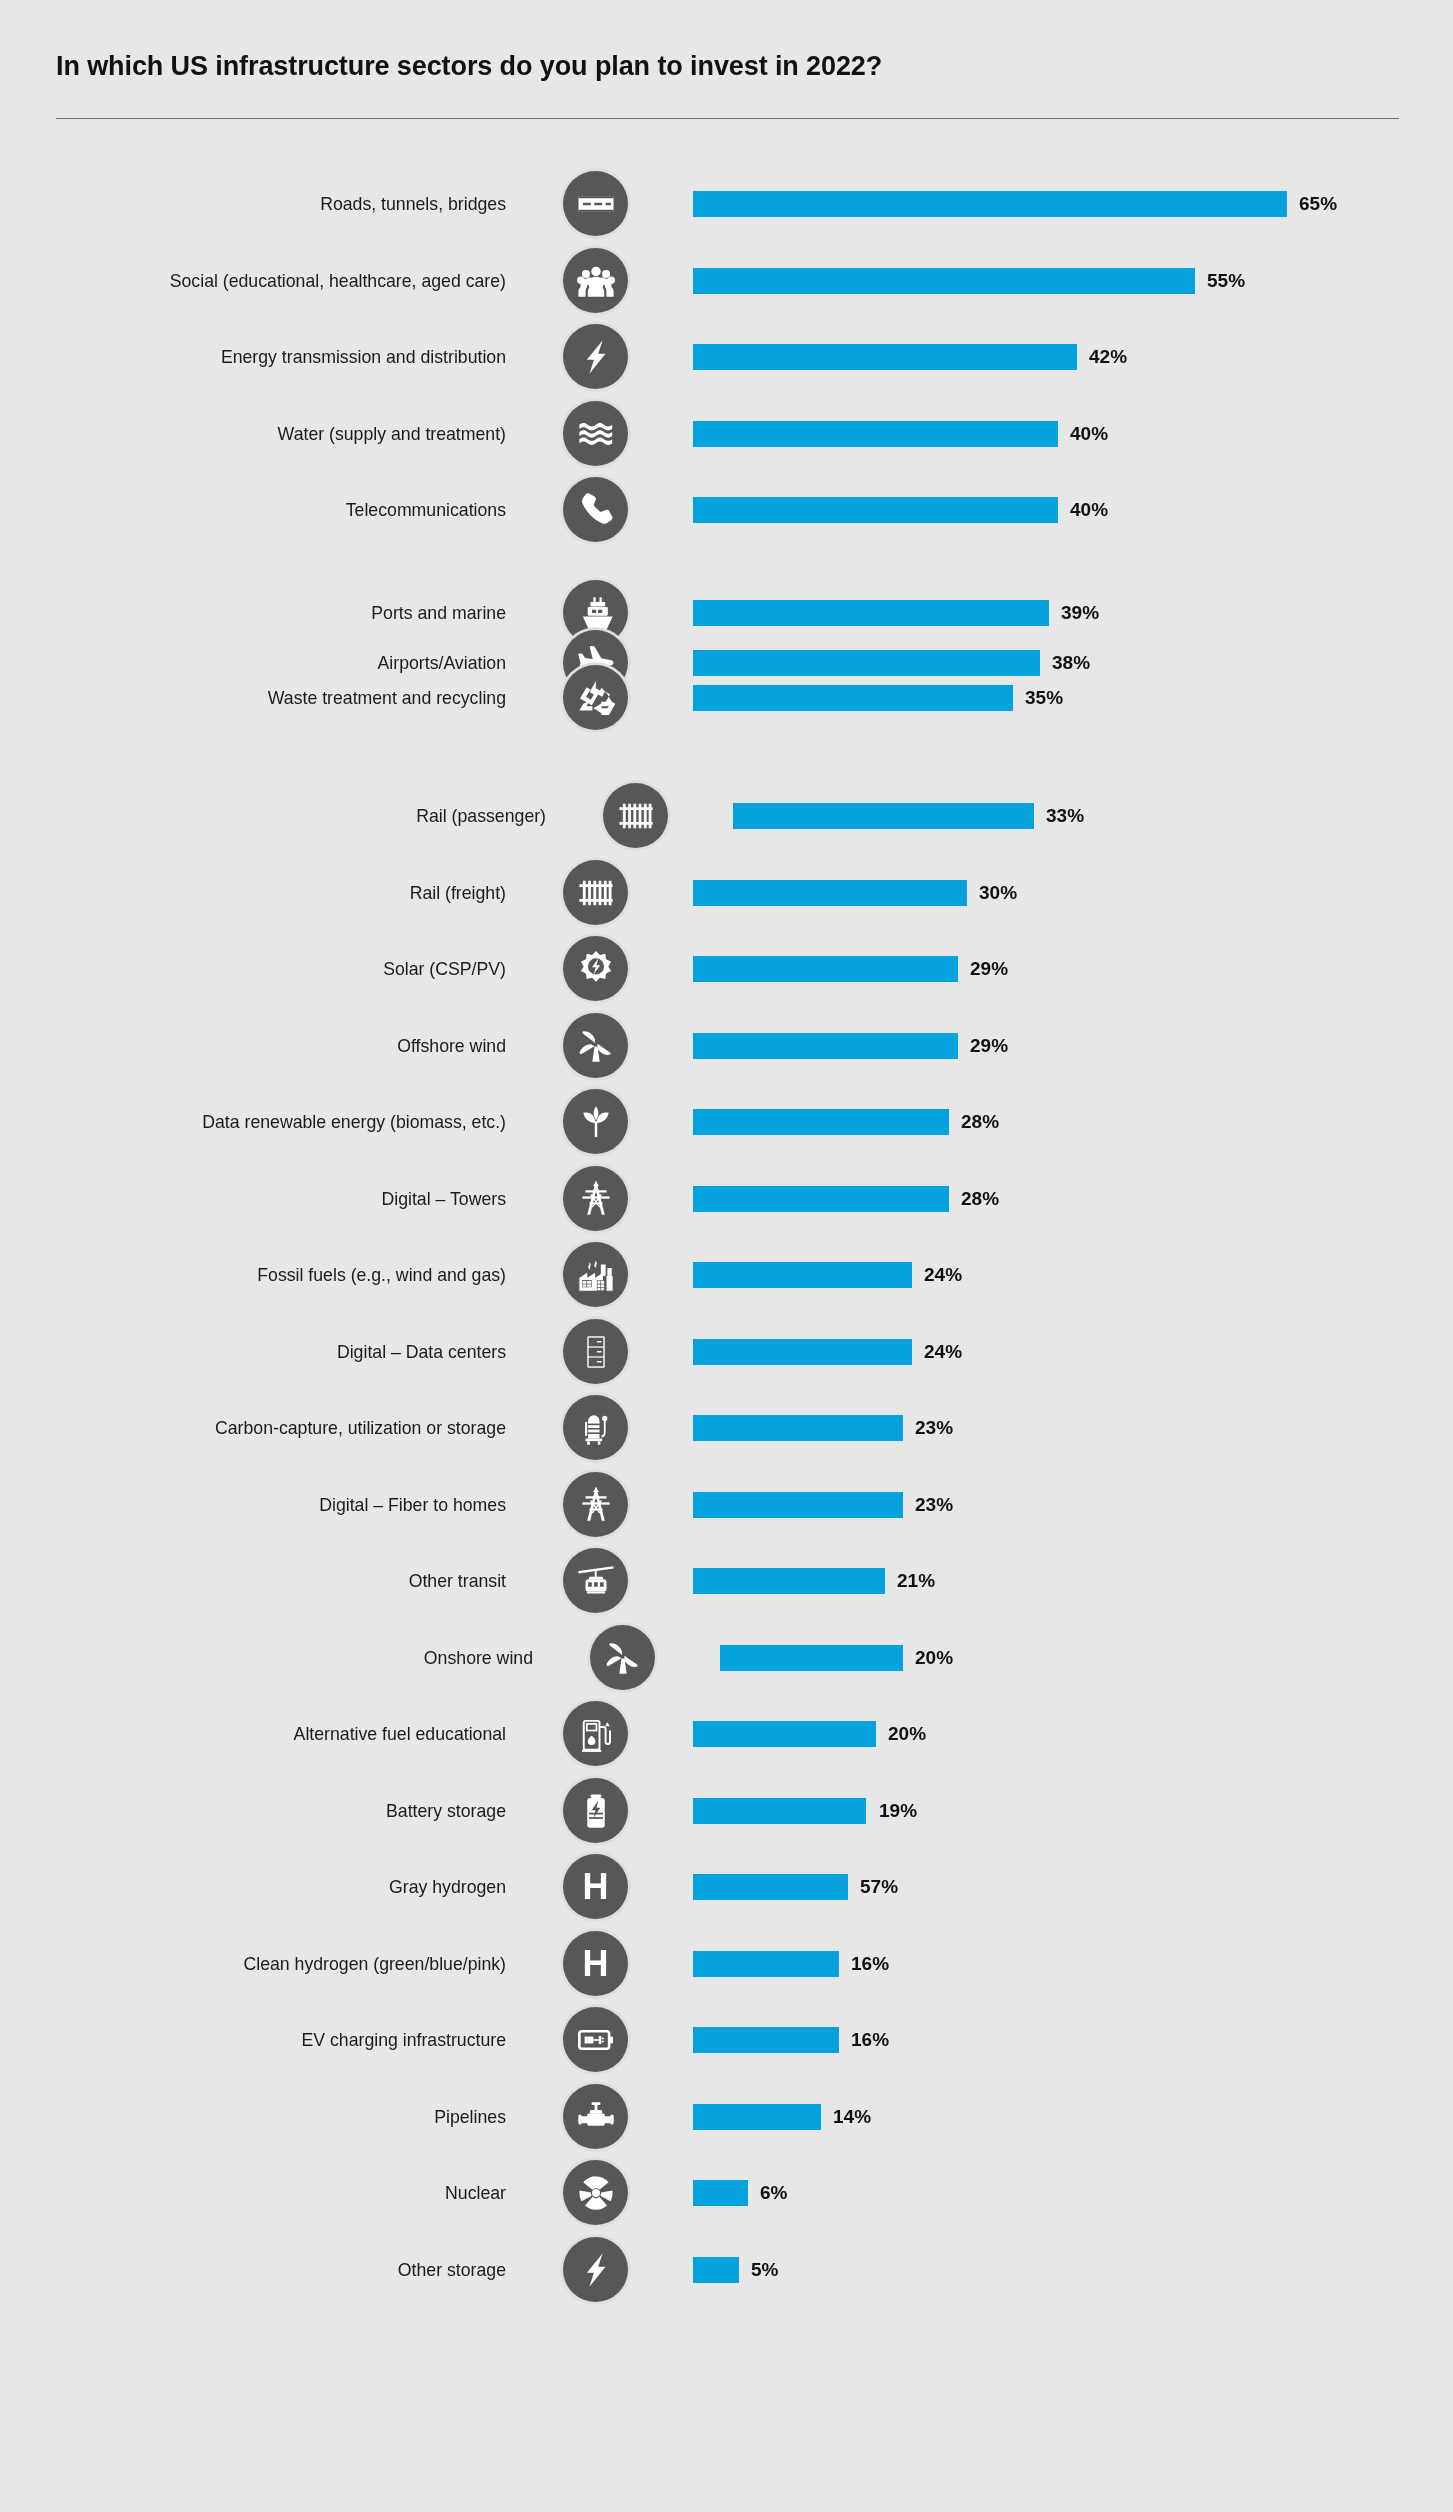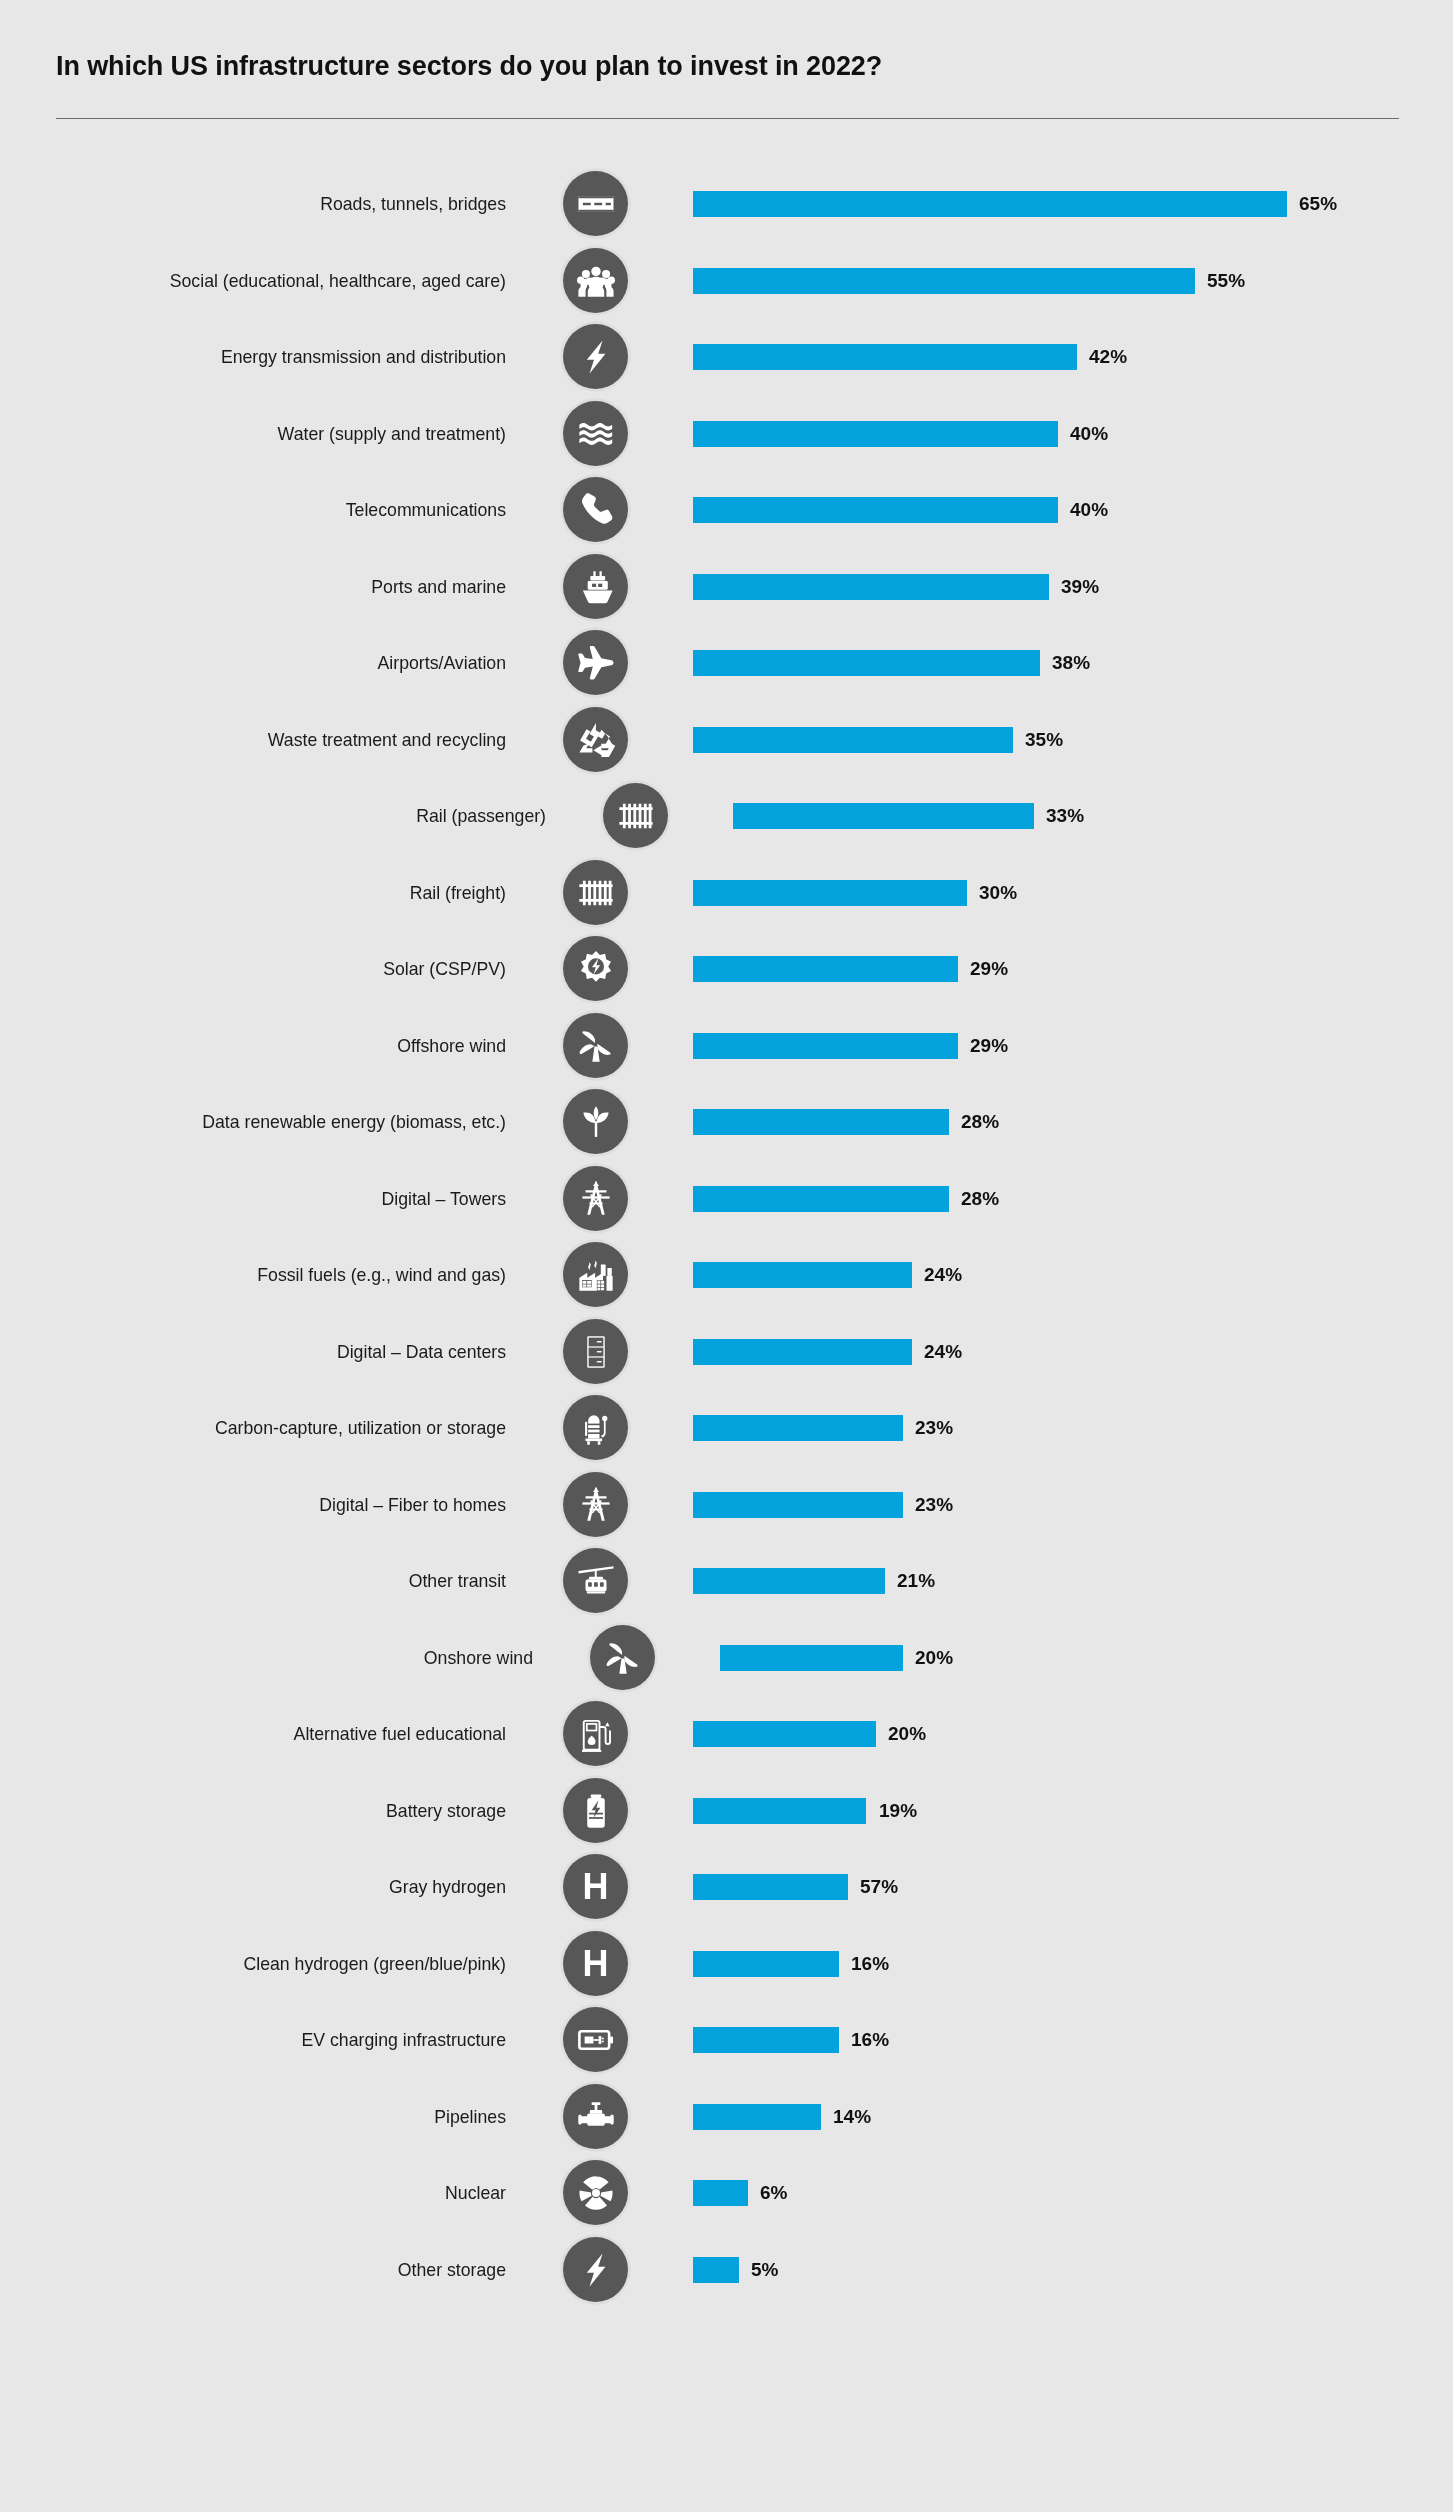--- a/index.html
+++ b/index.html
@@ -201,21 +201,21 @@
         <div class="row-icon">
           <svg width="42" height="42" viewBox="0 0 48 48" fill="#ffffff">
             <path d="M16.2 5.2c-1.5-.8-3.2-.4-4.2 1l-3 4.4c-1.2 1.8-1.3 4-.4 6.1 2 4.6 5.1 9.2 9.1 13.2s8.6 7.1 13.2 9.1c2.1.9 4.3.8 6.1-.4l4.4-3c1.4-1 1.8-2.7 1-4.2l-3.3-6c-.8-1.4-2.5-2-4-1.4l-5 1.9c-.6.2-1.3.1-1.8-.3a38 38 0 0 1-6.3-6.3c-.4-.5-.5-1.2-.3-1.8l1.9-5c.6-1.5 0-3.2-1.4-4z"></path>
           </svg>
         </div>
         <div class="row-bar-track">
           <div class="row-bar" style="width: 365px;"></div>
         </div>
         <div class="row-value" style="left: 1070px;">40%</div>
       </div>
-      <div class="row" style="top: 549px;">
+      <div class="row" style="top: 575px;">
         <div class="row-label">Ports and marine</div>
         <div class="row-icon">
           <svg width="42" height="42" viewBox="0 0 48 48" fill="#ffffff">
             <rect x="21" y="6" width="2.6" height="6"></rect>
             <rect x="28" y="6" width="2.6" height="6"></rect>
             <rect x="17.5" y="11.5" width="17" height="5" rx="1"></rect>
             <rect x="14.5" y="17" width="23" height="10" rx="1.2"></rect>
             <rect x="19.5" y="20.2" width="4.6" height="3.8" fill="#575757"></rect>
             <rect x="26.5" y="20.2" width="4.6" height="3.8" fill="#575757"></rect>
             <path d="M9 28h34l-6 13a3 3 0 0 1-2.6 1.6H17.6A3 3 0 0 1 15 41z"></path>
@@ -231,21 +231,21 @@
         <div class="row-icon">
           <svg width="42" height="42" viewBox="0 0 48 48" fill="#ffffff">
             <path d="M44 23.8c0-1.5-1-2.6-2.5-2.9l-11.4-2.2-7.6-12.9c-.4-.7-1.2-1.1-2-1.1h-2.2c-.9 0-1.5.8-1.3 1.6l3.3 13.2-8.8-1.3-2.7-4.3c-.3-.5-.8-.8-1.4-.8H4.8c-.7 0-1.2.7-1 1.4L6.3 23.8 3.8 33c-.2.7.3 1.4 1 1.4h2.6c.6 0 1.1-.3 1.4-.8l2.7-4.3 8.8-1.3-3.3 13.2c-.2.8.4 1.6 1.3 1.6h2.2c.8 0 1.6-.4 2-1.1l7.6-12.9 11.4-2.2c1.5-.3 2.5-1.4 2.5-2.8z"></path>
           </svg>
         </div>
         <div class="row-bar-track">
           <div class="row-bar" style="width: 347px;"></div>
         </div>
         <div class="row-value" style="left: 1052px;">38%</div>
       </div>
-      <div class="row" style="top: 702px;">
+      <div class="row" style="top: 660px;">
         <div class="row-label">Waste treatment and recycling</div>
         <div class="row-icon">
           <svg width="42" height="42" viewBox="0 0 48 48" fill="#ffffff">
             <path d="M24 4.5 16.6 17l5 2.9-3.5 6-5.5-3.2 4.9-8.4-4.3-2.5-7.4 12.8 13.4 7.8 9.6-16.6-5-2.9z"></path>
             <path d="M33.4 12.2 29 19.8l5 2.9 3.5-6 5.5 3.2-4.9 8.4H33l.1 5 14.8-.1-7.6-13.2z" transform="translate(-3 0)"></path>
             <path d="M9.5 30.6 5 38.3l14.9.1v-5.1l-7 .1 3.4-5.8z"></path>
             <path d="M30 43.3h8.8L46 30.6l-4.4-2.5-4.4 7.6h-6.9l.1-5.8-9.4 5.7 9.4 5.7z"></path>
           </svg>
         </div>
         <div class="row-bar-track">

